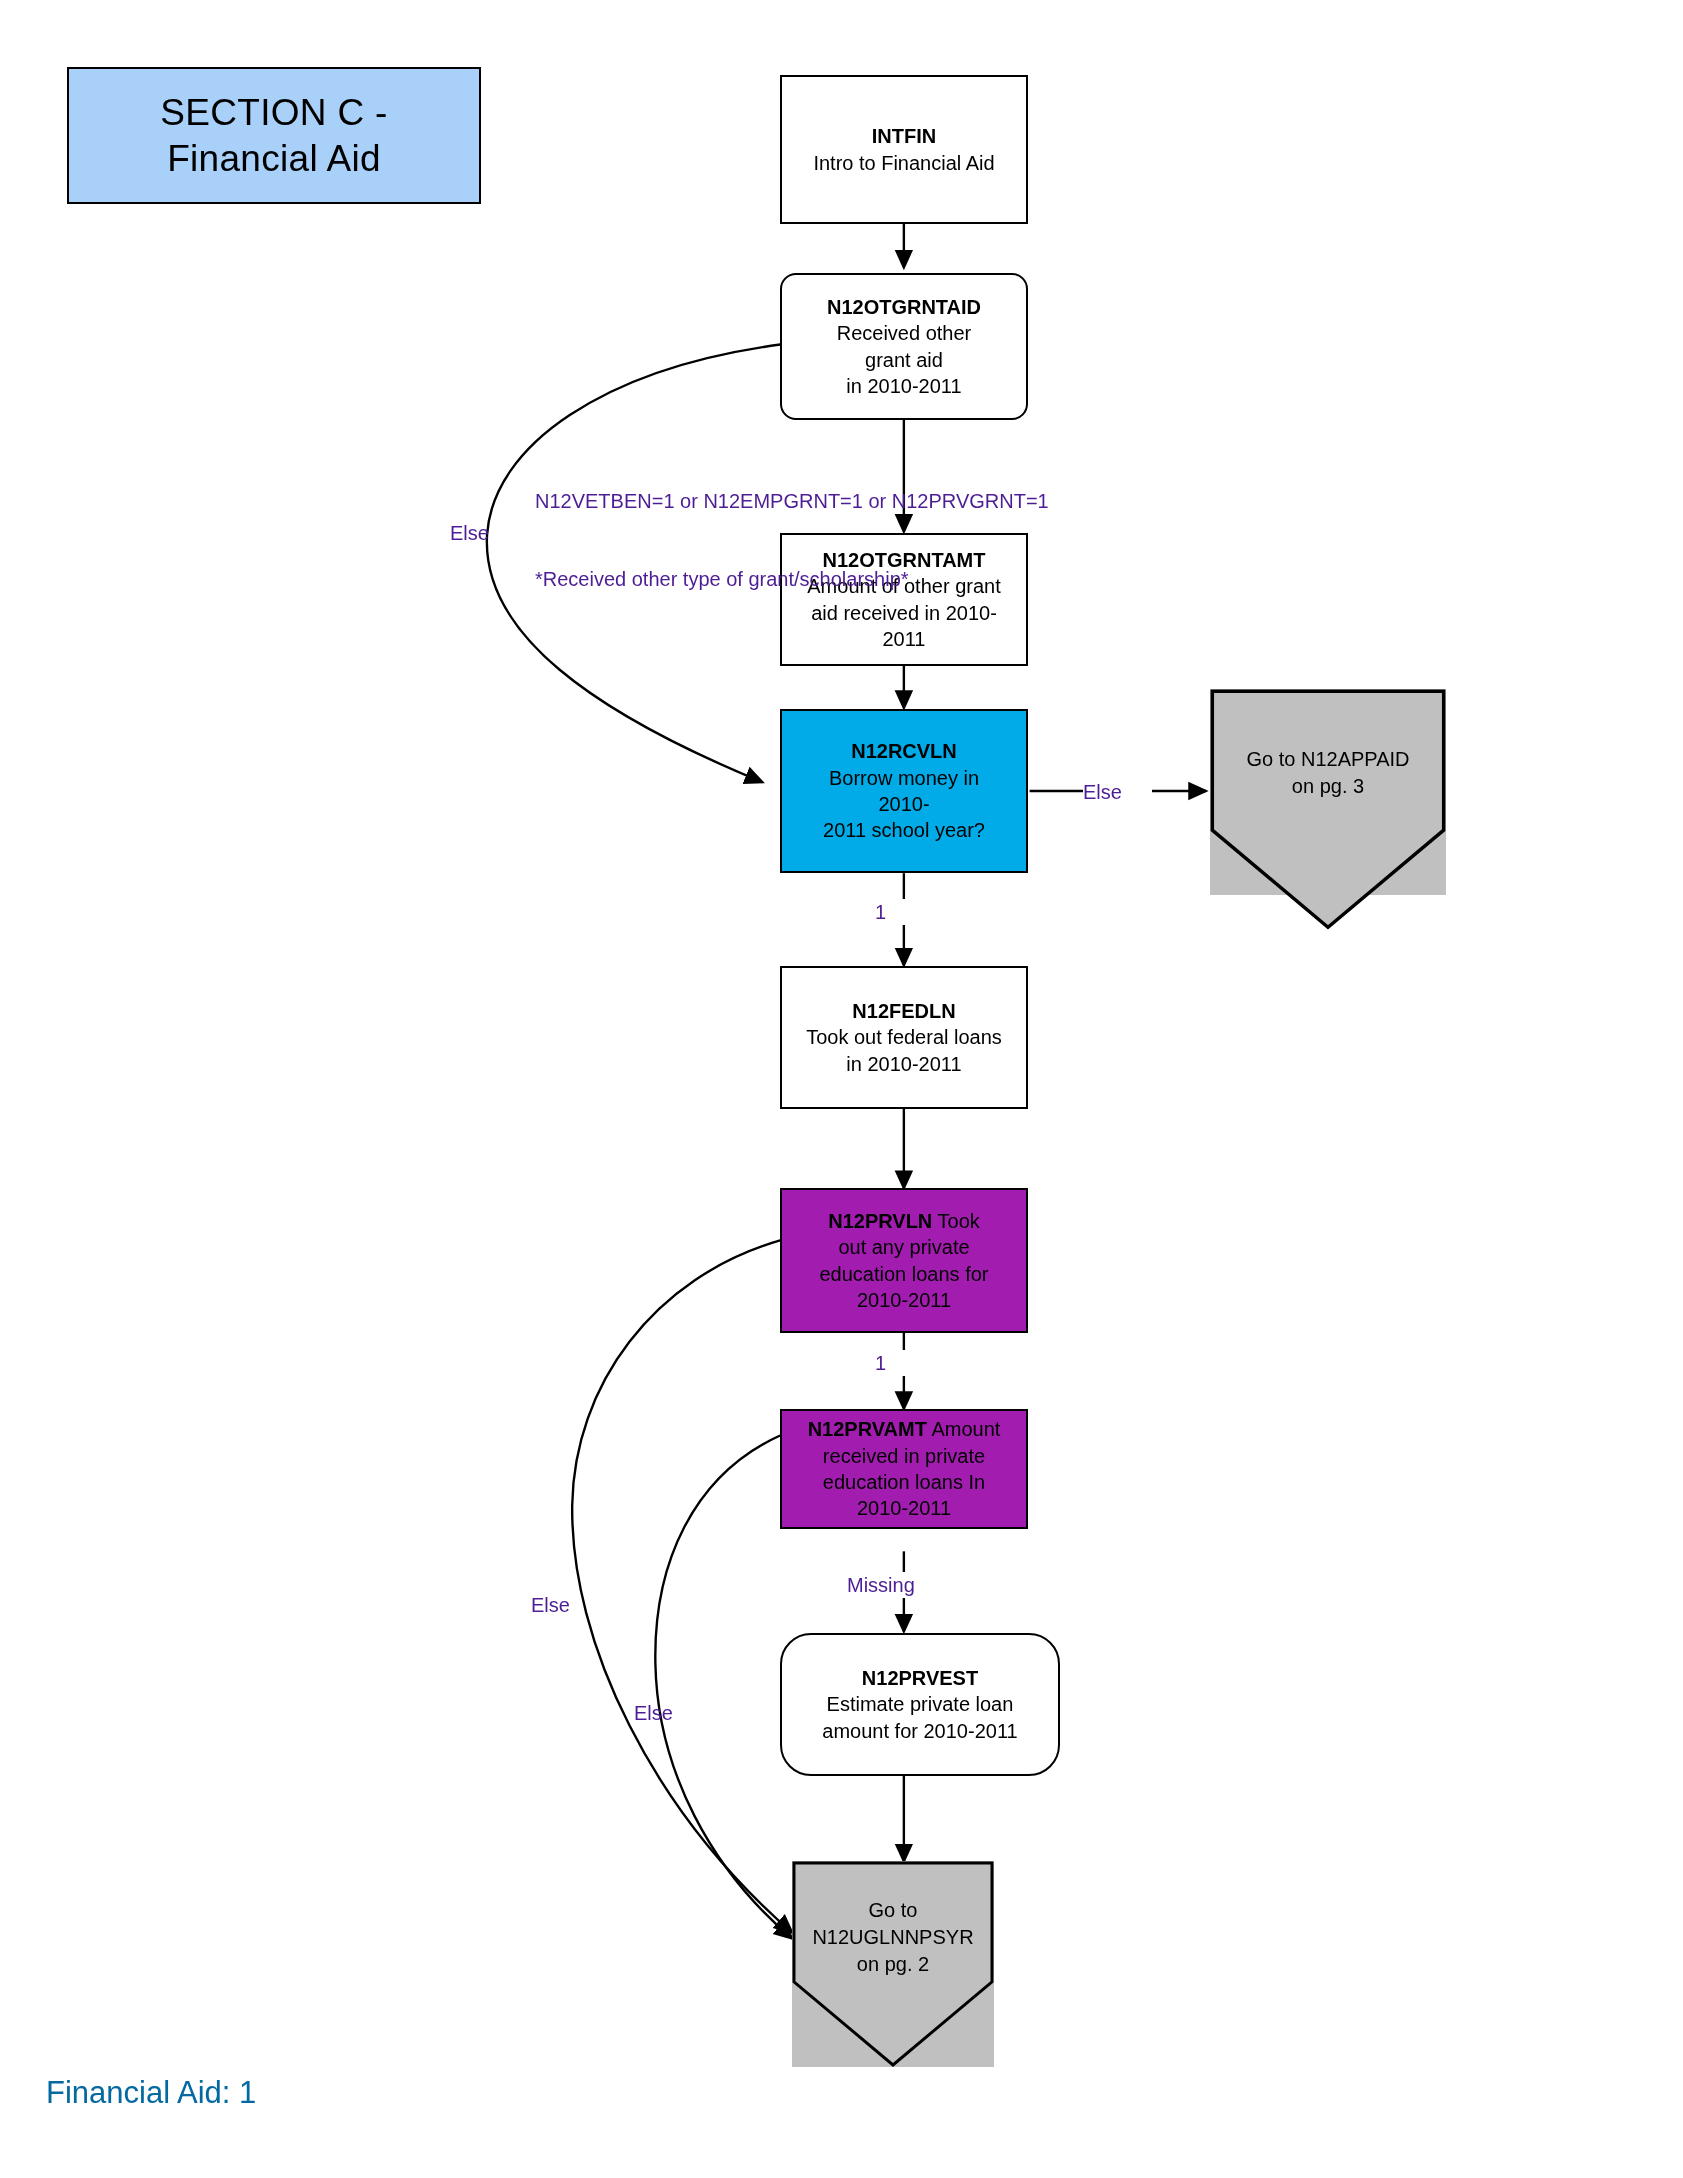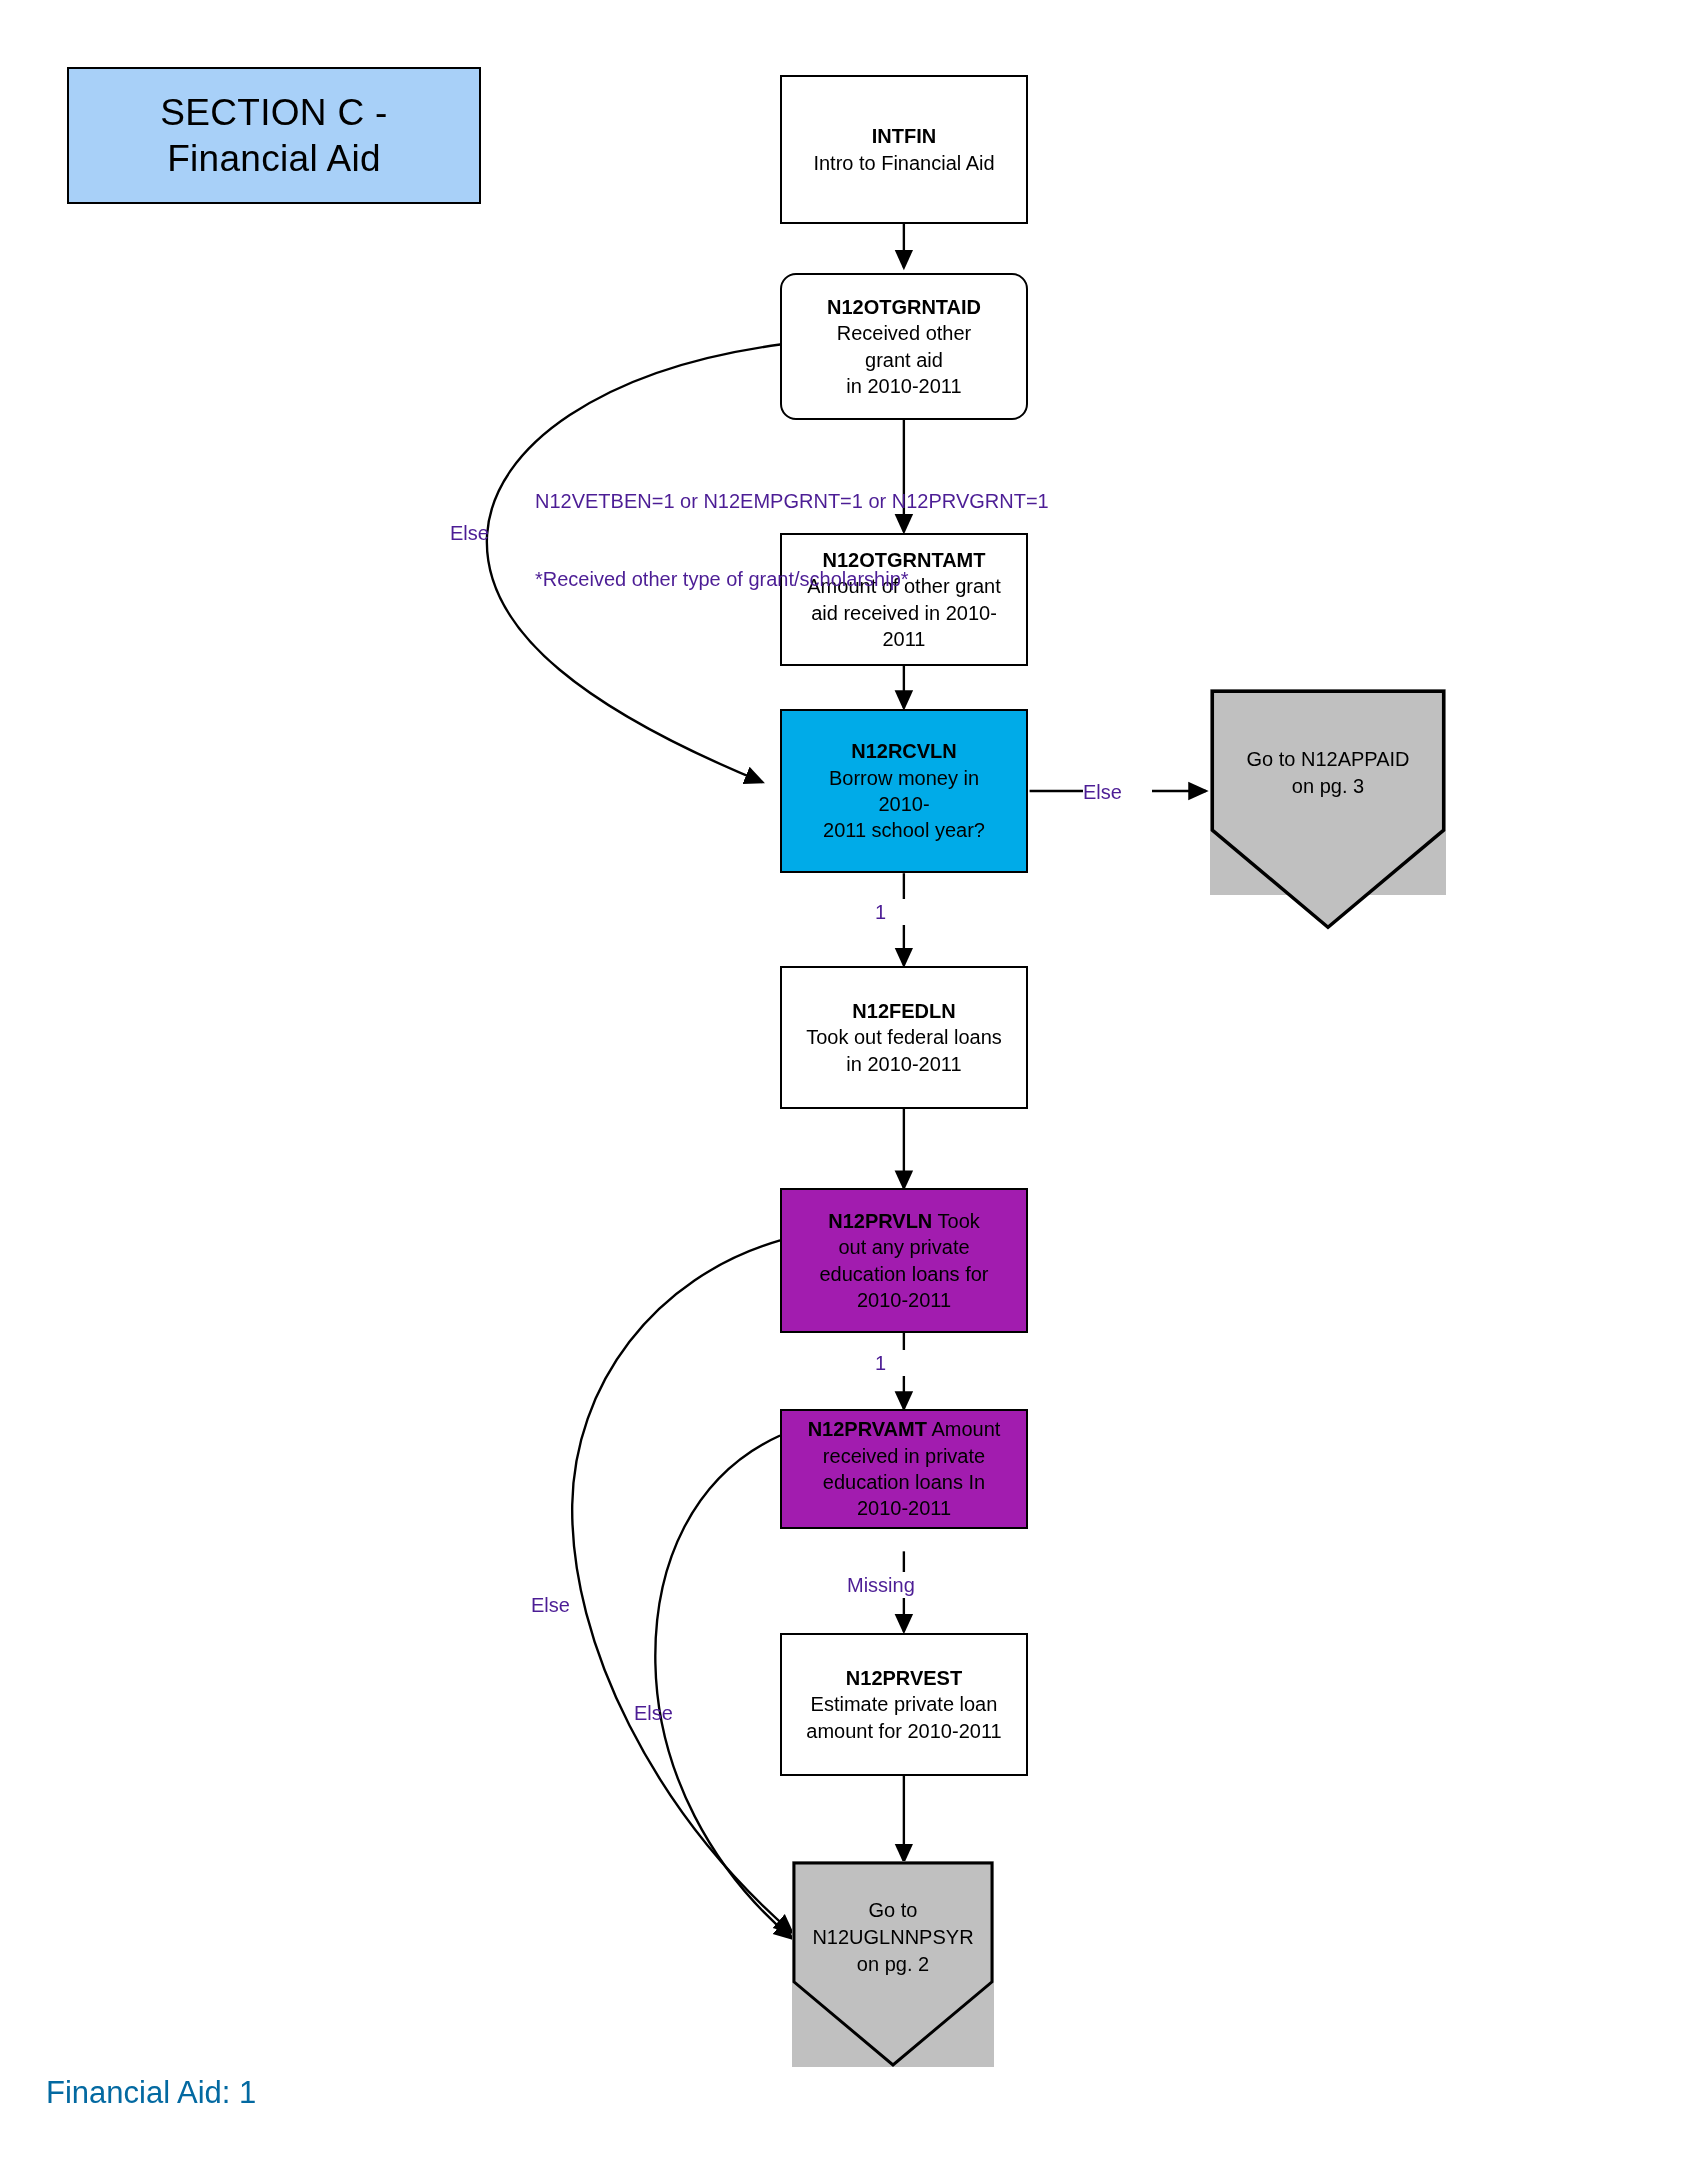--- a/index.html
+++ b/index.html
@@ -192,21 +192,21 @@
     <span class="body">2010-2011</span>
   </div>
 
   <div class="node node-gray" style="left:780px; top:1409px; width:248px; height:120px;">
     <span class="body"><b class="inline-code">N12PRVAMT</b><span> Amount</span></span>
     <span class="body">received in private</span>
     <span class="body">education loans In</span>
     <span class="body">2010-2011</span>
   </div>
 
-  <div class="node" style="left:780px; top:1633px; width:248px; height:143px;">
+  <div class="node" style="left:780px; top:1633px; width:280px; height:143px;border-radius:31px;">
     <span class="code">N12PRVEST</span>
     <span class="body">Estimate private loan</span>
     <span class="body">amount for 2010-2011</span>
   </div>
 
   <div class="pentagon" style="left:1210px; top:689px; width:236px; height:206px;">
     <svg class="pent-shape" viewBox="0 0 204 208" preserveAspectRatio="none">
       <polygon points="2,2 202,2 202,122 102,206 2,122" fill="#c0c0c0" stroke="#000000" stroke-width="3"></polygon>
     </svg>
     <div class="pent-text">

